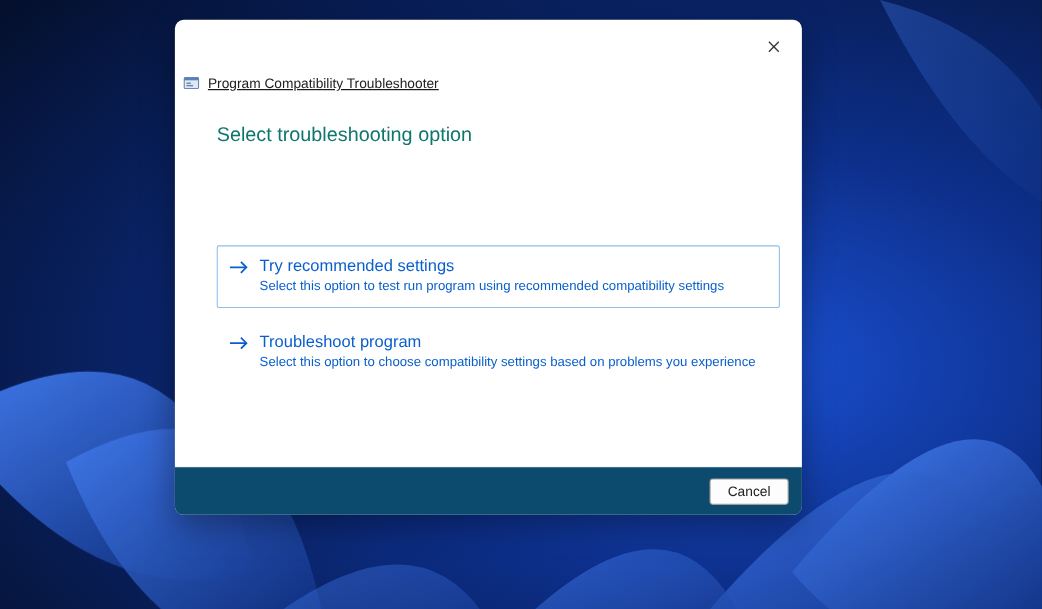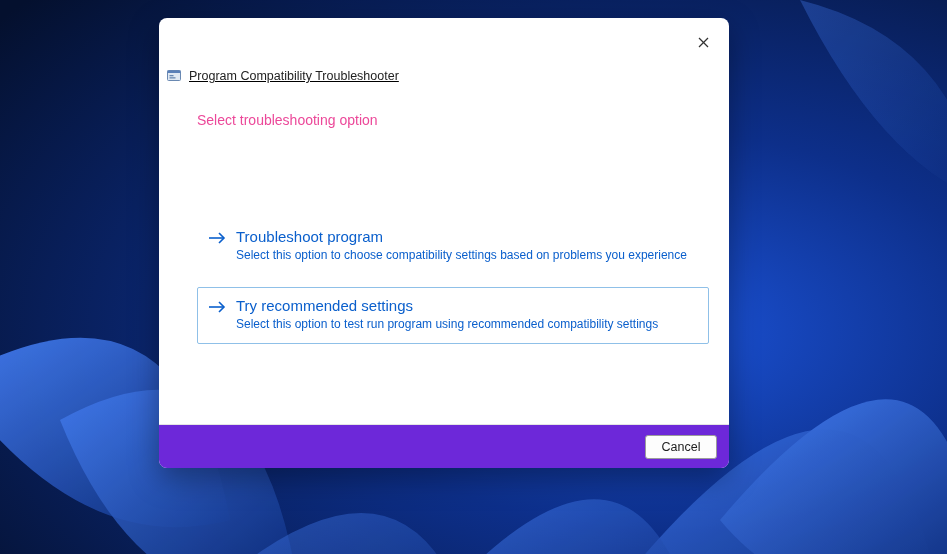--- a/index.html
+++ b/index.html
@@ -54,22 +54,22 @@
     .header-icon {
       width: 16px;
       height: 16px;
       flex-shrink: 0;
     }
     .header-title {
       font-size: 12.5px;
       color: #222;
     }
     .heading {
-      font-size: 14px;
-      color: #ec4899;
+      font-size: 18px;
+      color: #0f766e;
       font-weight: 400;
       margin: 28px 0 0 38px;
     }
     .options {
       margin-top: 90px;
       padding: 0 20px 0 38px;
     }
     .option {
       border: 1px solid transparent;
       padding: 9px 10px 11px 10px;
@@ -100,21 +100,21 @@
       font-weight: 400;
     }
     .opt-desc {
       font-size: 12px;
       color: #0a5fcc;
       line-height: 1.35;
     }
     .footer {
       margin-top: auto;
       height: 44px;
-      background: #6d28d9;
+      background: #0c4a6e;
       border-top: 1px solid #e4e4e4;
       display: flex;
       align-items: center;
       justify-content: flex-end;
       padding: 0 12px;
       border-bottom-left-radius: 8px;
       border-bottom-right-radius: 8px;
     }
     .cancel-btn {
       min-width: 72px;
@@ -175,49 +175,49 @@
         <rect x="3.5" y="9.2" width="6" height="1.3" fill="#6a89b2"></rect>
       </svg>
     </span>
     <span class="header-title">Program Compatibility Troubleshooter</span>
   </div>
 
   <h1 class="heading">Select troubleshooting option</h1>
 
   <div class="options">
 
+    <div class="option selected">
+      <div class="opt-row">
+        <span class="arrow-icon">
+          <svg width="20" height="16" viewBox="0 0 20 16">
+            <line x1="1" y1="8" x2="16" y2="8" stroke="currentColor" stroke-width="1.6"></line>
+            <polyline points="11,3 16,8 11,13" fill="none" stroke="currentColor" stroke-width="1.6"></polyline>
+          </svg>
+        </span>
+        <div class="opt-text">
+          <span class="opt-title">Try recommended settings</span>
+          <span class="opt-desc">Select this option to test run program using recommended compatibility settings</span>
+        </div>
+      </div>
+    </div>
+
     <div class="option">
       <div class="opt-row">
         <span class="arrow-icon">
           <svg width="20" height="16" viewBox="0 0 20 16">
             <line x1="1" y1="8" x2="16" y2="8" stroke="currentColor" stroke-width="1.6"></line>
             <polyline points="11,3 16,8 11,13" fill="none" stroke="currentColor" stroke-width="1.6"></polyline>
           </svg>
         </span>
         <div class="opt-text">
           <span class="opt-title">Troubleshoot program</span>
           <span class="opt-desc">Select this option to choose compatibility settings based on problems you experience</span>
         </div>
       </div>
     </div>
 
-    <div class="option selected">
-      <div class="opt-row">
-        <span class="arrow-icon">
-          <svg width="20" height="16" viewBox="0 0 20 16">
-            <line x1="1" y1="8" x2="16" y2="8" stroke="currentColor" stroke-width="1.6"></line>
-            <polyline points="11,3 16,8 11,13" fill="none" stroke="currentColor" stroke-width="1.6"></polyline>
-          </svg>
-        </span>
-        <div class="opt-text">
-          <span class="opt-title">Try recommended settings</span>
-          <span class="opt-desc">Select this option to test run program using recommended compatibility settings</span>
-        </div>
-      </div>
-    </div>
-
   </div>
 
   <div class="footer">
     <button class="cancel-btn">Cancel</button>
   </div>
 
 </div>
 
 </body></html>

